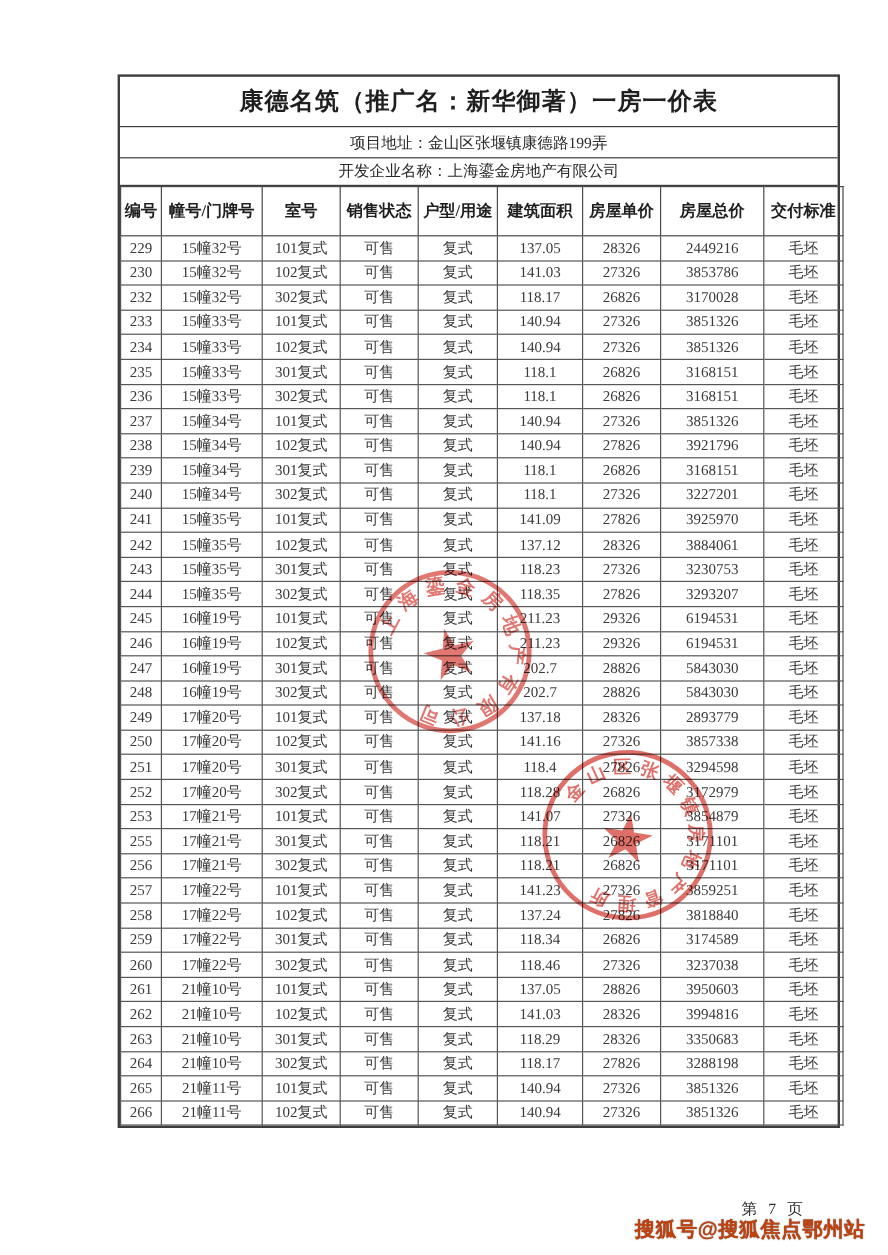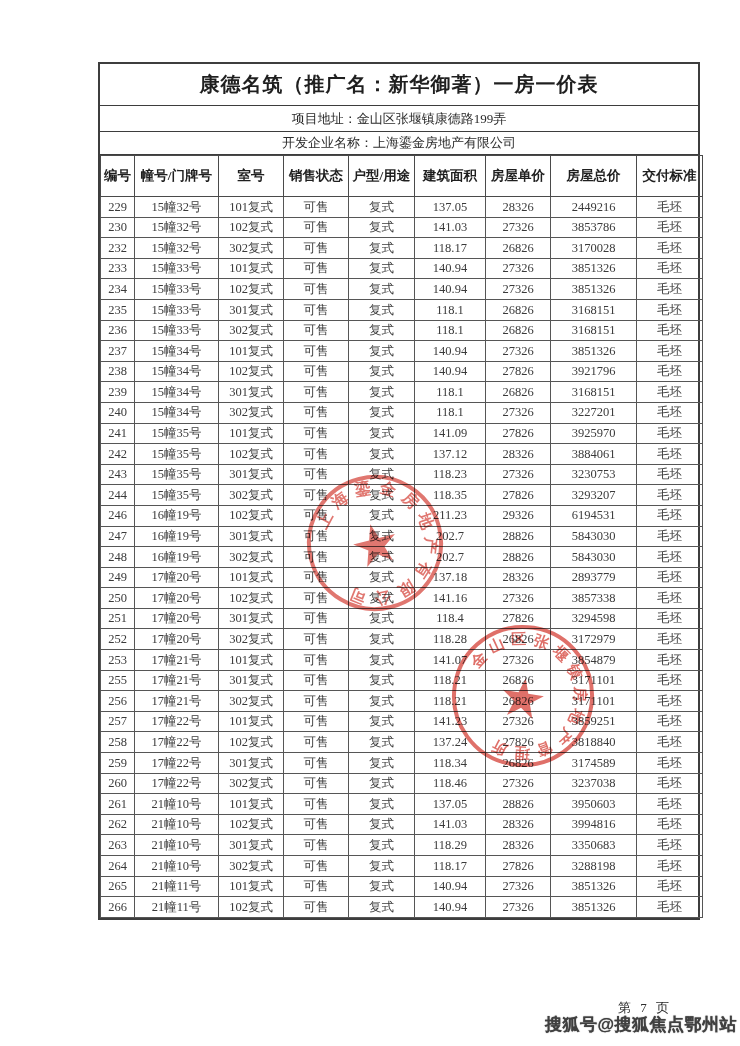--- a/index.html
+++ b/index.html
@@ -48,23 +48,23 @@
   .stamp-2{left:448px;top:621px;transform:rotate(9deg);opacity:.82;}
   .stamp .ring{fill:none;stroke:currentColor;}
   .stamp .star{fill:currentColor;font-family:"DejaVu Sans",sans-serif;}
   .stamp .arc-text{fill:currentColor;font-family:"Liberation Serif","DejaVu Serif",serif;font-weight:bold;}
 
   .page-number{
     position:absolute;left:70px;top:999px;width:602px;text-align:right;
     font-size:13px;color:#2d2d2d;letter-spacing:3px;
   }
   .watermark{
-    position:absolute;right:3px;top:1013px;
+    position:absolute;right:19px;top:1013px;
     font-family:"Liberation Sans","DejaVu Sans",sans-serif;
-    font-size:17px;font-weight:900;color:#404040;letter-spacing:0.5px;
+    font-size:17px;font-weight:900;color:#c2410c;letter-spacing:0.5px;
     text-shadow:0 0 1px #444;
     margin-left:24px;
   }
 </style>
 </head>
 <body>
 
 <div class="page">
 
   <div class="doc">
@@ -257,20 +257,31 @@
             <td>15幢35号</td>
             <td>302复式</td>
             <td>可售</td>
             <td>复式</td>
             <td>118.35</td>
             <td>27826</td>
             <td>3293207</td>
             <td>毛坯</td>
           </tr>
           <tr>
+            <td>245</td>
+            <td>16幢19号</td>
+            <td>101复式</td>
+            <td>可售</td>
+            <td>复式</td>
+            <td>211.23</td>
+            <td>29326</td>
+            <td>6194531</td>
+            <td>毛坯</td>
+          </tr>
+          <tr>
             <td>246</td>
             <td>16幢19号</td>
             <td>102复式</td>
             <td>可售</td>
             <td>复式</td>
             <td>211.23</td>
             <td>29326</td>
             <td>6194531</td>
             <td>毛坯</td>
           </tr>

